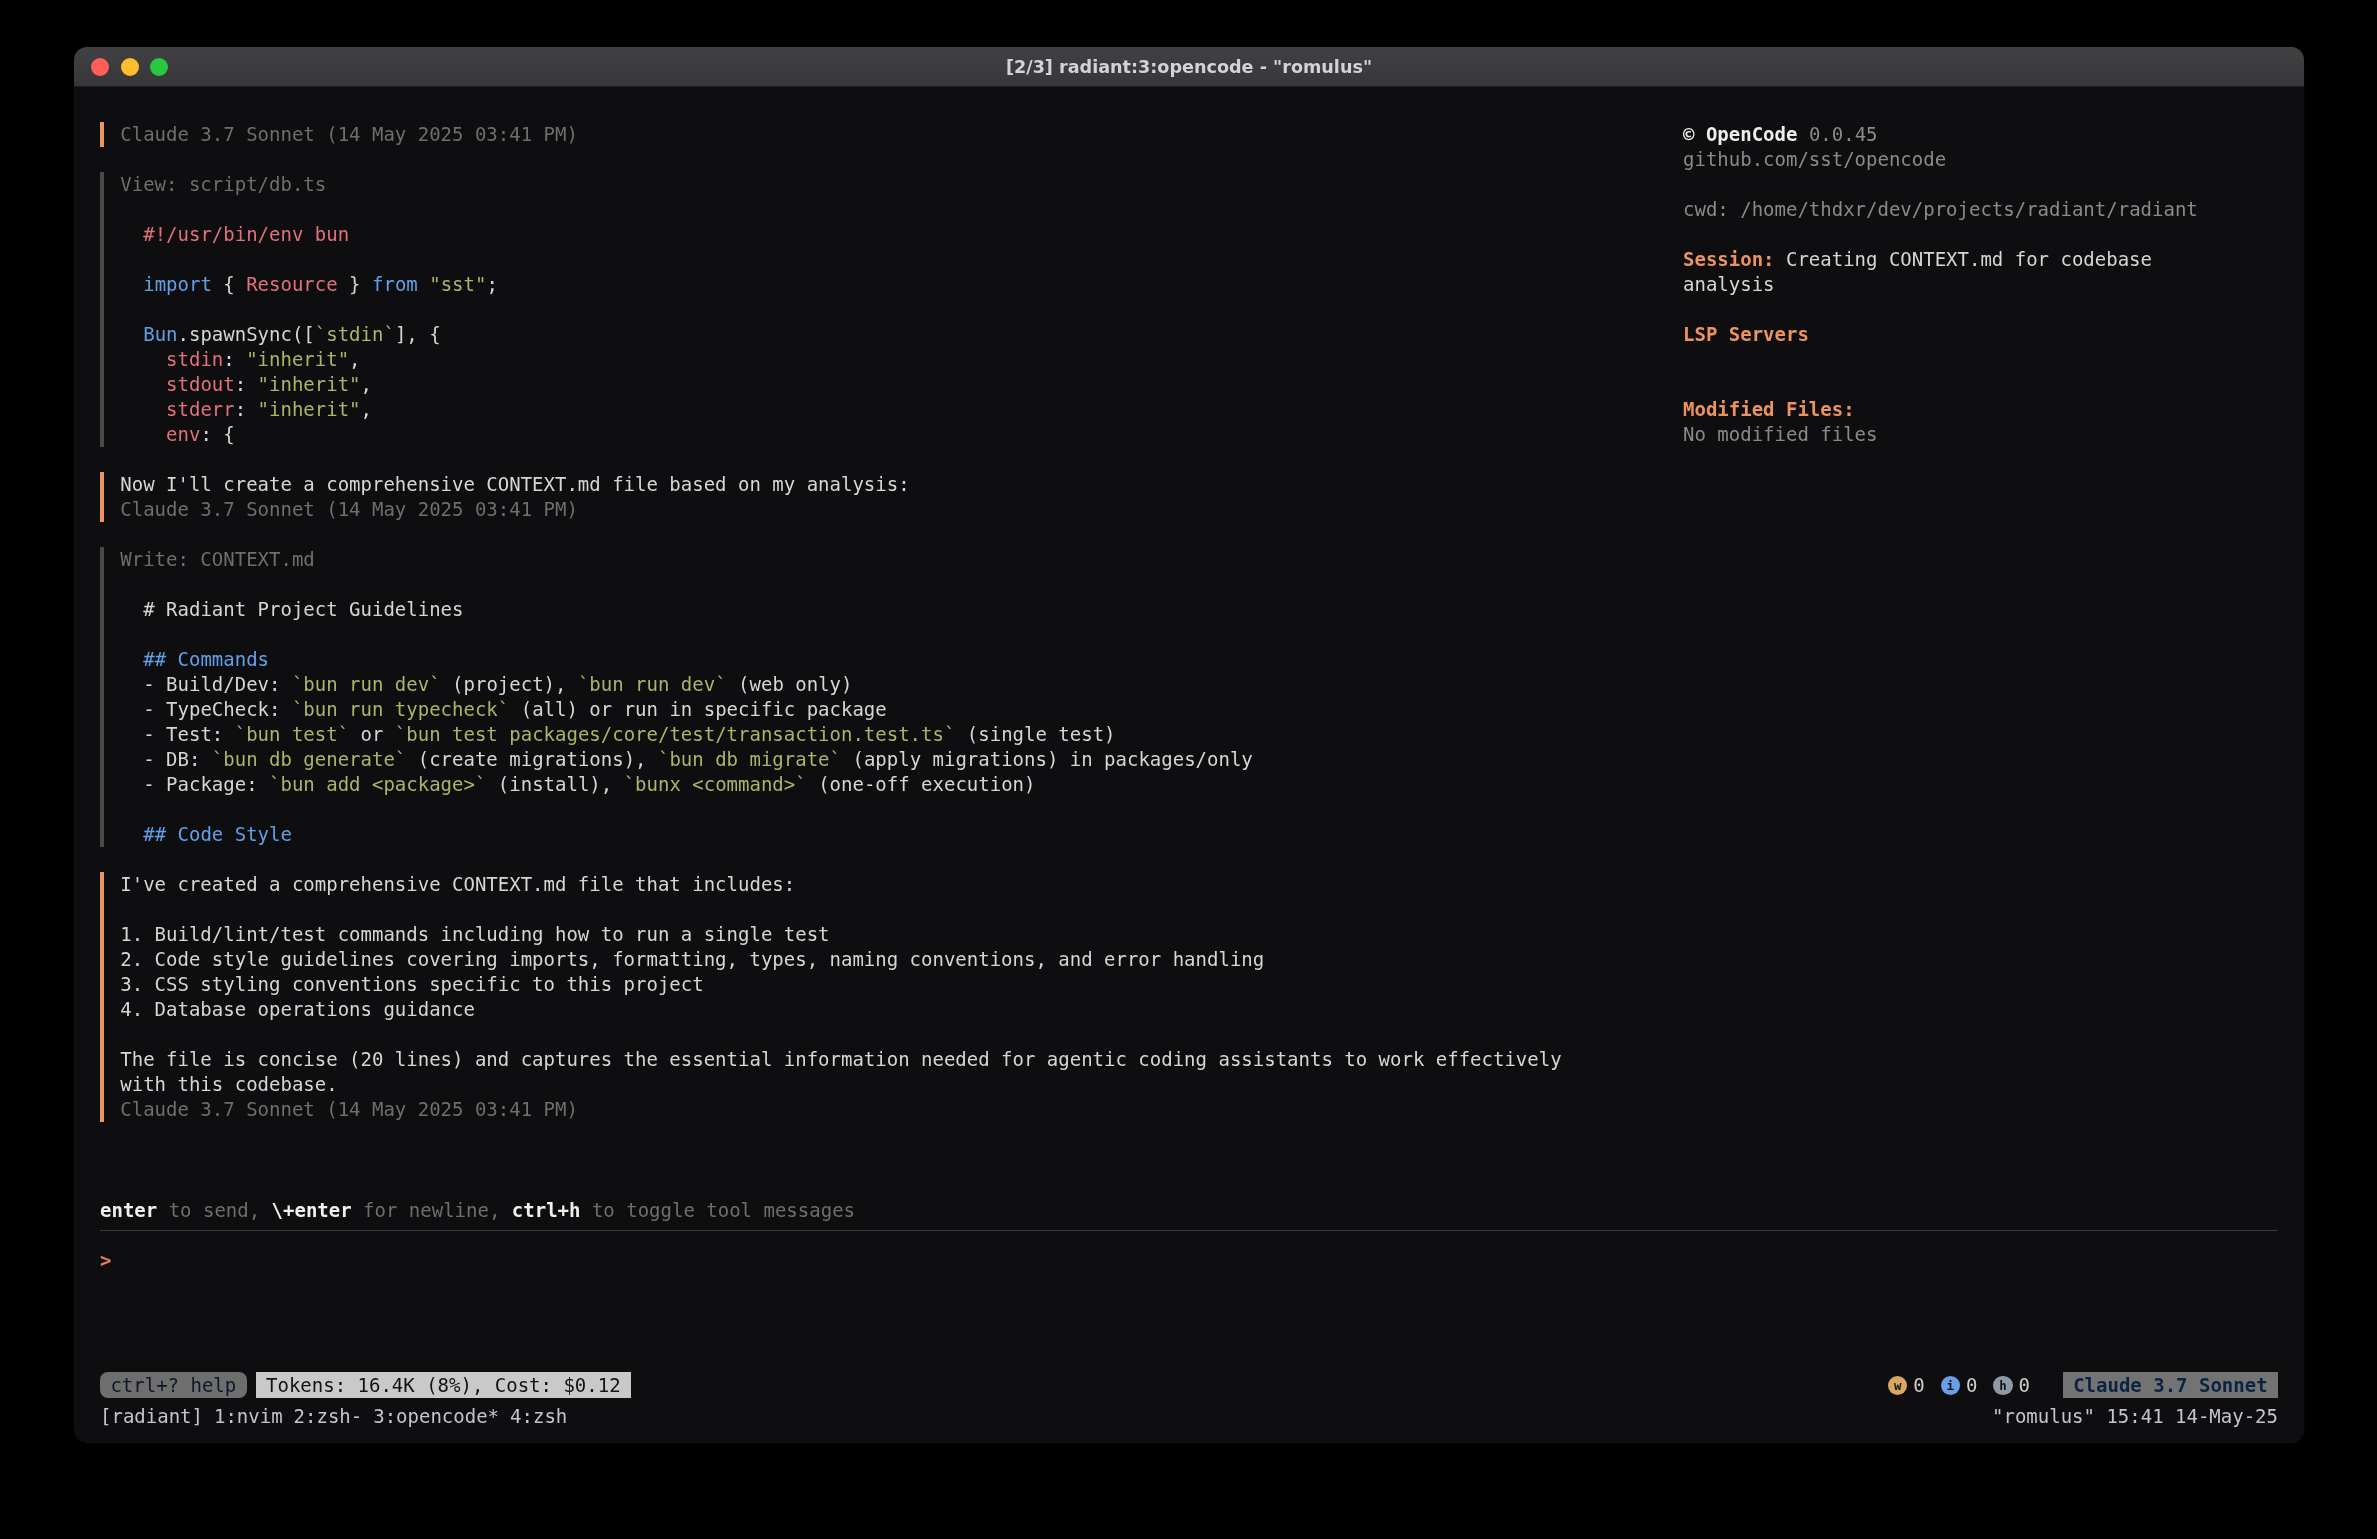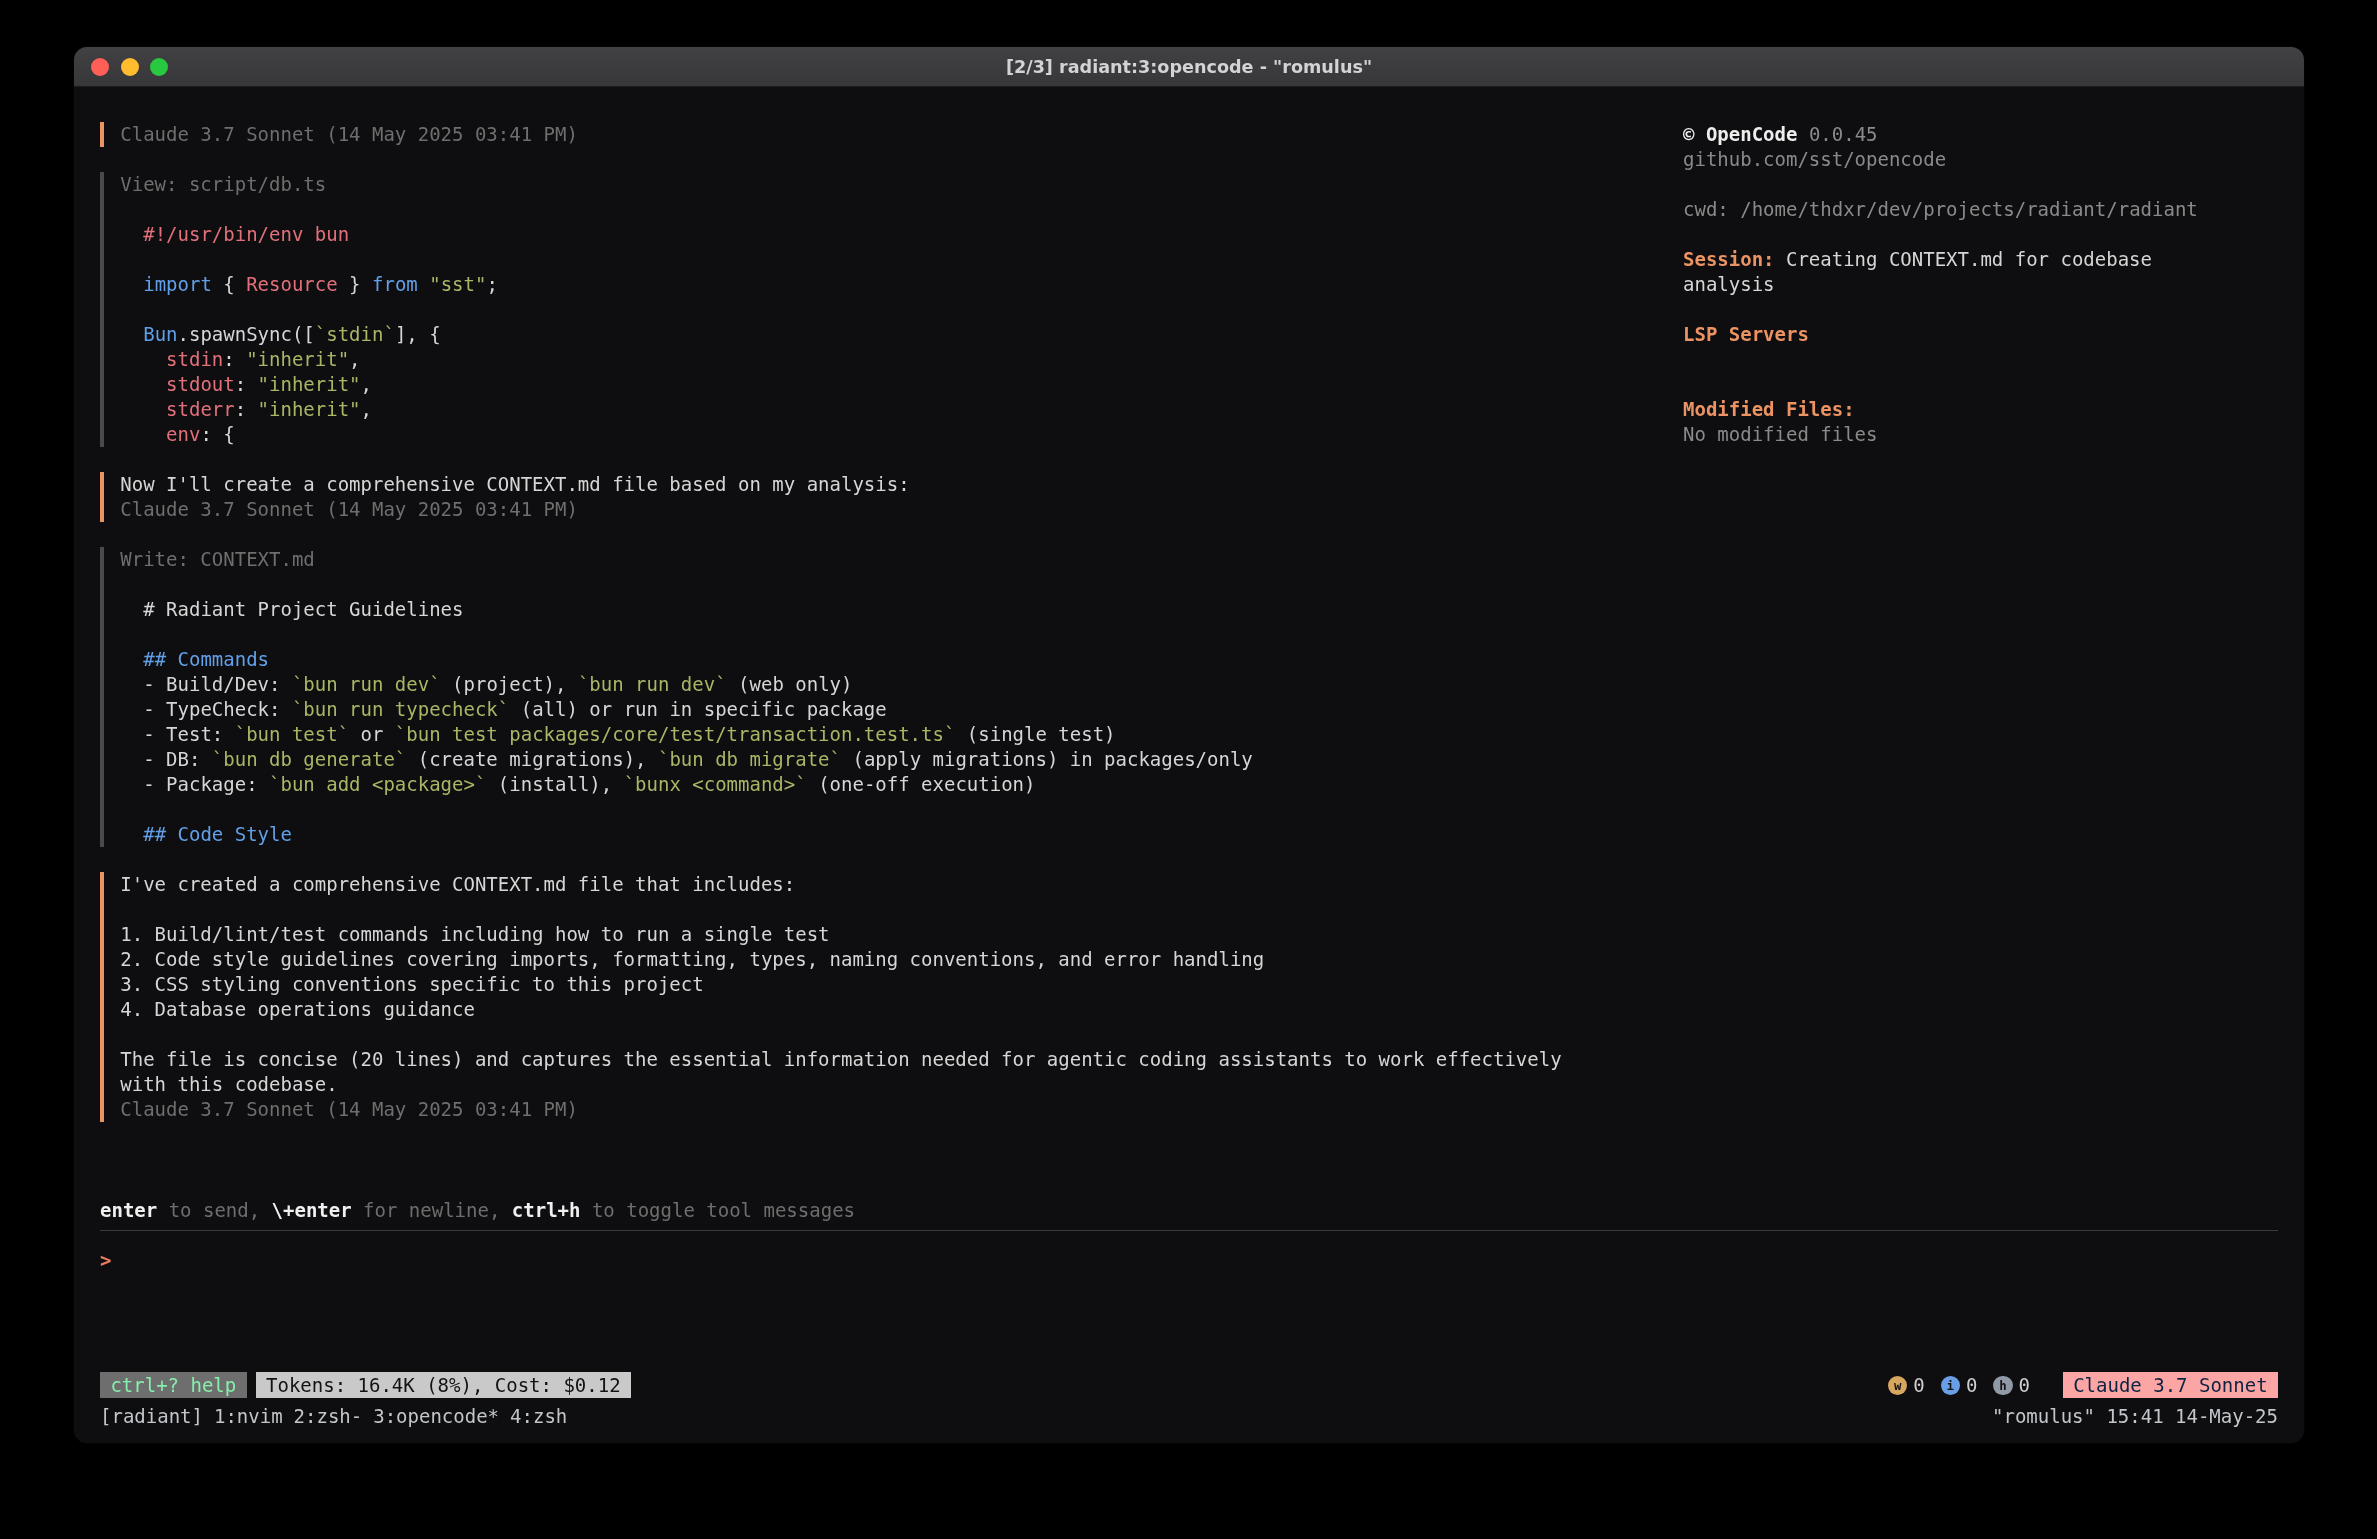--- a/index.html
+++ b/index.html
@@ -54,23 +54,23 @@
   .sb-ver { color:#8a8a8a; }
   .sb-orange { color:#eb9362; font-weight:bold; }
 
   .hint { margin-top:51px; white-space:pre-wrap; flex:0 0 auto; }
   .sep { border:none; border-top:1.3px solid #3a3a3a; margin-top:6.5px; flex:0 0 auto; }
   .prompt { margin-top:17px; color:#e87c5c; font-weight:bold; flex:0 0 auto; }
   .spacer { flex:1 1 auto; }
 
   .statusrow { display:flex; align-items:center; flex:0 0 auto; }
   .badge { height:26px; padding:0 10.4px; display:inline-flex; align-items:center; font-size:19px; }
-  .badge-help   { background:#6e6e6e; color:#86efac; }
+  .badge-help   { background:#6e6e6e; color:#0f172a;border-radius:8px; }
   .badge-tokens { background:#c9c9c9; color:#131313; margin-left:9px; }
-  .badge-model  { background:#fca5a5; color:#0c2341; font-weight:normal; margin-left:17px; }
+  .badge-model  { background:#737373; color:#0c2341; font-weight:bold; margin-left:17px; }
   .diags { display:inline-flex; align-items:center; }
   .diag { display:inline-flex; align-items:center; gap:5.9px; margin-right:15.7px; color:#cfcfcf; }
   .diag-circle {
     width:19.6px; height:19.6px; border-radius:50%;
     display:inline-flex; align-items:center; justify-content:center;
     font-size:12.4px; font-weight:bold; color:#141414;
   }
   .srspacer { flex:1 1 auto; }
 
   .tmuxrow { display:flex; align-items:center; margin-top:5.2px; color:#c2c6ca; flex:0 0 auto; white-space:pre; }

